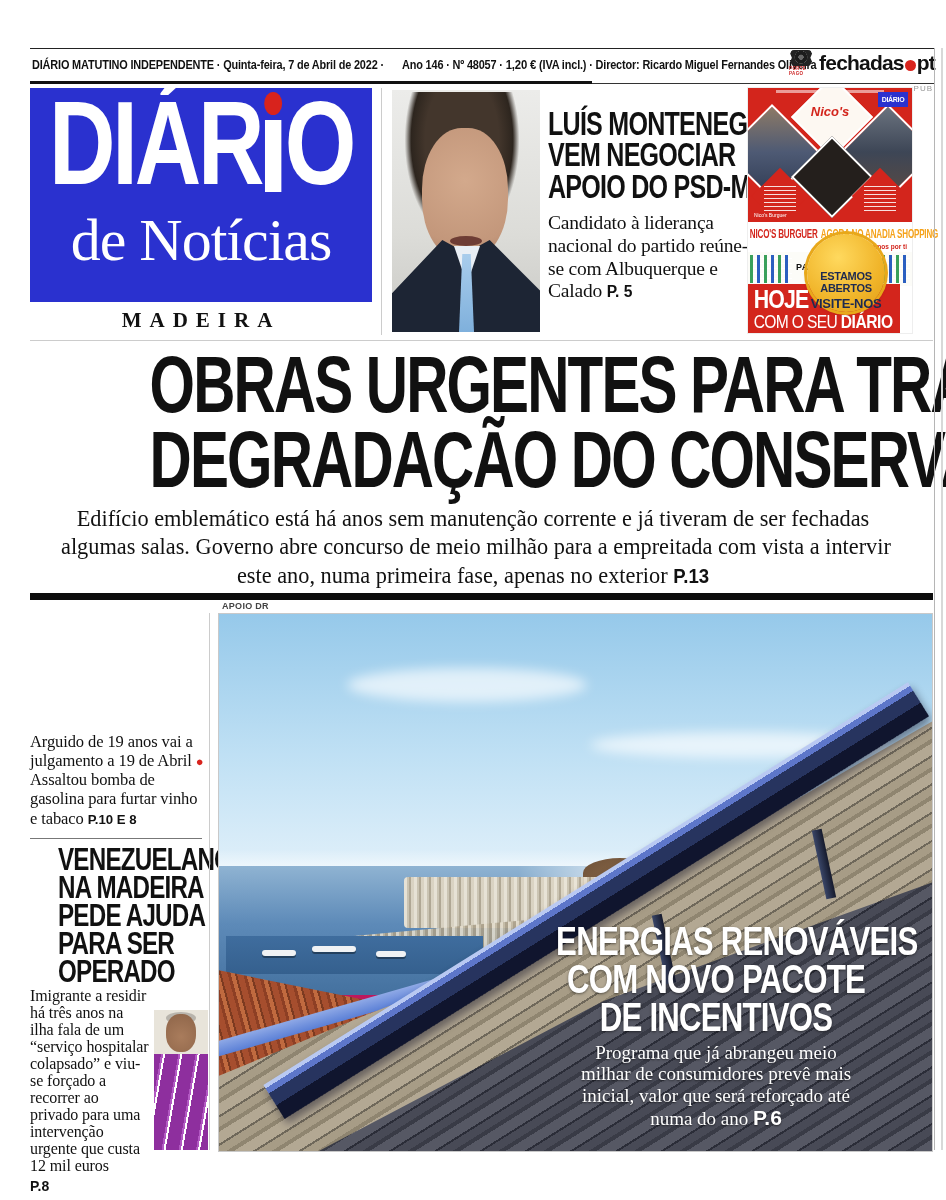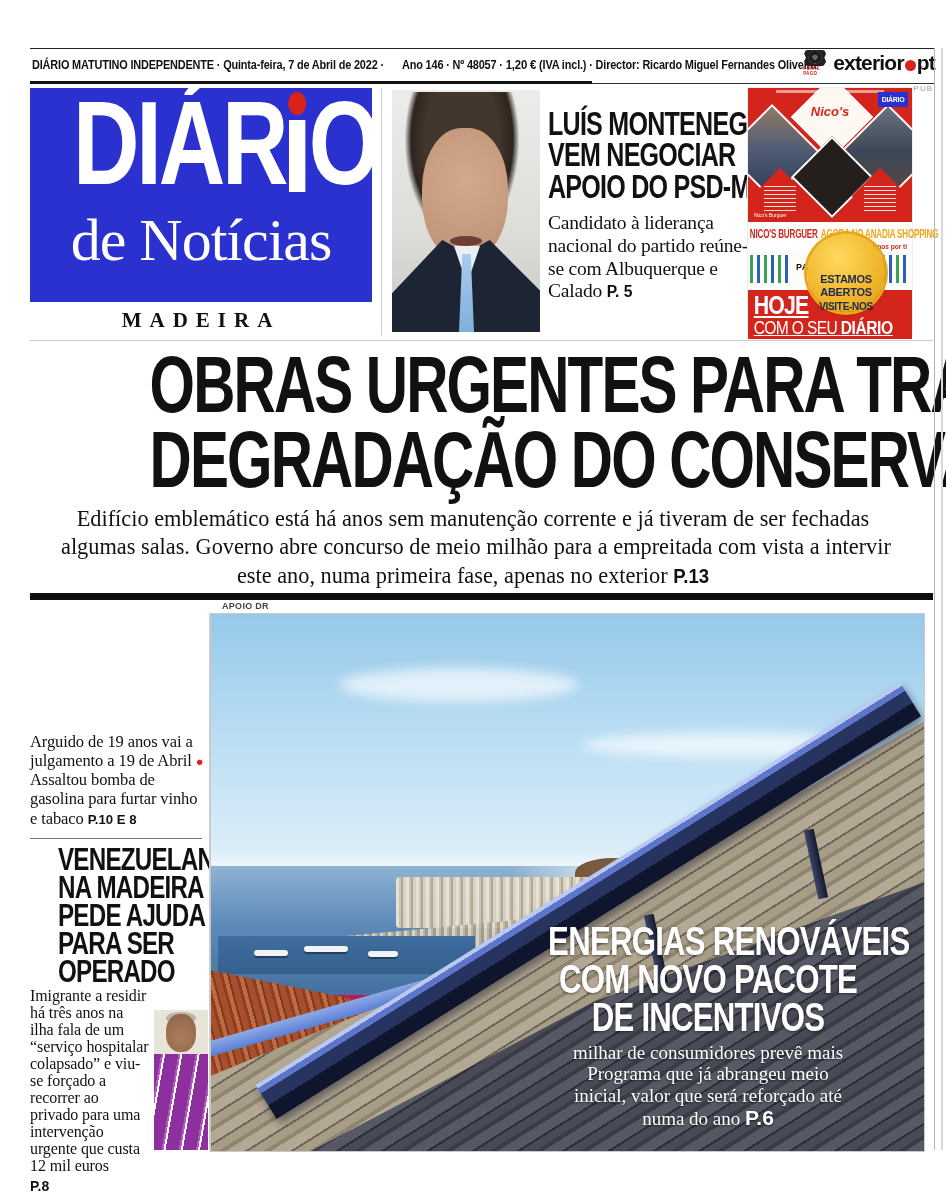--- a/index.html
+++ b/index.html
@@ -21,21 +21,21 @@
   .stamp-tx{font-size:4.5px;color:#c22;font-weight:bold;letter-spacing:.3px;}
   .brand-tx{font-size:21px;font-weight:bold;letter-spacing:-.8px;display:flex;align-items:center;}
   .brand-dot{width:11px;height:11px;border-radius:50%;background:var(--red,#d8231d);margin:4px 1px 0 1px;}
   .pub{position:absolute;right:2px;top:35px;font-size:8px;color:#999;letter-spacing:1px;}
   .bar-heavy{position:absolute;left:30px;top:81px;width:562px;height:3px;background:#111;}
 
   
   .logo-box{position:absolute;left:30px;top:88px;width:342px;height:214px;
             background:var(--logo-blue,#2a31cf);overflow:hidden;}
   .logo-l1{position:absolute;left:0;top:-4px;width:100%;display:flex;justify-content:center;
-           align-items:flex-start;height:128px;margin-left:24px;}
+           align-items:flex-start;height:128px;}
   .logo-l1 .seg{font-size:118px;font-weight:bold;color:#fff;letter-spacing:-4px;line-height:1;
                 transform:scaleX(.78);transform-origin:50% 0;}
   .logo-row{display:flex;align-items:flex-start;transform:scaleX(.78);transform-origin:50% 0;}
   .logo-i{width:24px;margin:0 3px;display:flex;flex-direction:column;align-items:center;}
   .logo-i .dot{width:23px;height:23px;border-radius:50%;background:var(--red,#d8231d);margin-top:8px;}
   .logo-i .stem{width:21px;height:72px;background:#fff;margin-top:5px;}
   .logo-l2{position:absolute;left:0;top:122px;width:100%;text-align:center;color:#fff;
            font-family:"Liberation Serif",serif;font-size:60px;line-height:1;letter-spacing:-1px;}
   .region{position:absolute;left:30px;top:308px;width:342px;text-align:center;
           font-family:"Liberation Serif",serif;font-weight:bold;font-size:21px;letter-spacing:8px;}
@@ -92,23 +92,23 @@
   .ad-congrats{position:absolute;left:0;top:164px;width:164px;height:34px;background:#fcfcf8;}
   .people{position:absolute;top:3px;width:42px;height:28px;
      background:repeating-linear-gradient(90deg,#3aa05a 0 3px,transparent 3px 7px,#2b5fc0 7px 10px,transparent 10px 14px),
                 repeating-linear-gradient(0deg,#0000 0 4px,#fff 4px 5px);}
   .congrats-tx{position:absolute;left:48px;top:10px;font-size:9px;font-weight:bold;letter-spacing:.5px;}
   .badge{position:absolute;left:59px;top:146px;width:78px;height:78px;border-radius:50%;
          background:radial-gradient(circle at 40% 30%,#ffd95e,#f0b429 60%,#dd9b16);
          box-shadow:0 0 0 3px #e8a81a, 0 2px 4px rgba(0,0,0,.25);
          display:flex;flex-direction:column;align-items:center;justify-content:flex-end;z-index:5;}
   .badge div{font-weight:bold;color:#1d2a50;font-size:11px;line-height:1.15;letter-spacing:-.3px;}
-  .badge .b3{font-size:10px;margin-top:2px;}
-  .ad-bottom{position:absolute;left:0;top:202px;width:164px;height:47px;background:var(--ad-red,#d3251c);
-             color:#fff;padding-top:2px;text-decoration:underline;}
+  .badge .b3{font-size:13px;margin-top:2px;}
+  .ad-bottom{position:absolute;left:0;top:196px;width:152px;height:47px;background:var(--ad-red,#d3251c);
+             color:#fff;padding-top:2px;}
   .ad-b1{font-size:26px;font-weight:bold;letter-spacing:-1px;transform:scaleX(.82);transform-origin:0 50%;
          padding-left:7px;line-height:1.0;}
   .ad-b2{font-size:19px;letter-spacing:-.8px;transform:scaleX(.82);transform-origin:0 50%;
          padding-left:7px;white-space:nowrap;line-height:1.1;}
   .ad-b2 b{letter-spacing:-.5px;}
 
   
   .hairline{position:absolute;left:30px;top:340px;width:903px;height:1px;background:#ccc;}
   .lead-hl{position:absolute;left:30px;top:347px;width:886px;text-align:center;}
   .lead-ln{font-size:80px;font-weight:bold;letter-spacing:-2.5px;line-height:.94;white-space:nowrap;
@@ -126,21 +126,21 @@
   .col-div{position:absolute;left:30px;top:838px;width:172px;height:1px;background:#777;}
   .vz-photo{float:right;width:54px;height:140px;margin:22px 0 2px 4px;background:#e8e4da;
             position:relative;overflow:hidden;}
   .vz-head{position:absolute;left:12px;top:4px;width:30px;height:38px;border-radius:45%;
            background:radial-gradient(circle at 50% 60%,#a97c5c,#8d6448);}
   .vz-hair{position:absolute;left:12px;top:2px;width:30px;height:12px;border-radius:50%;background:#b8b4ac;}
   .vz-shirt{position:absolute;left:0;top:44px;width:54px;height:96px;
      background:repeating-linear-gradient(100deg,#8e2f9e 0 7px,#b258c2 7px 9px,#ffffff 9px 11px,#8e2f9e 11px 17px);}
 
   
-  .photo{position:absolute;left:210px;top:613px;width:713px;height:537px;overflow:hidden;
+  .photo{position:absolute;left:218px;top:613px;width:713px;height:537px;overflow:hidden;
          border:1px solid #c9c9c9;background:#be185d;}
   .sky{position:absolute;left:0;top:0;width:100%;height:58%;
        background:linear-gradient(180deg,#96c9ea,#bfe0f4 45%,#e7f3fb 90%,#f2f8fc);}
   .cloud{position:absolute;border-radius:50%;background:rgba(255,255,255,.65);filter:blur(6px);}
   .sea{position:absolute;left:0;top:47%;width:60%;height:24%;
        background:linear-gradient(180deg,#8fb3d2,#5d8ab8 45%,#44719f);
        -webkit-mask-image:linear-gradient(90deg,#000 70%,transparent);
        mask-image:linear-gradient(90deg,#000 70%,transparent);}
   .haze{position:absolute;left:0;top:44%;width:100%;height:9%;
         background:linear-gradient(180deg,rgba(255,255,255,0),rgba(255,255,255,.7),rgba(255,255,255,0));}
@@ -194,21 +194,21 @@
       <span>Ano 146 · Nº 48057 ·</span>
       <span class="tb-price">1,20 €</span>
       <span>(IVA incl.) · Director: Ricardo Miguel Fernandes Oliveira</span>
     </div>
     <div class="brand">
       <div class="stamp">
         <div class="stamp-ic"></div>
         <div class="stamp-tx">PORTE PAGO</div>
       </div>
       <div class="brand-tx">
-        <span>exterior</span>
+        <span>fechadas</span>
         <span class="brand-dot"></span>
         <span>pt</span>
       </div>
     </div>
     <div class="pub">PUB</div>
   </div>
   <div class="bar-heavy"></div>
 
   <div class="logo-box">
     <div class="logo-l1">
@@ -345,22 +345,22 @@
     <div class="strut" style="left:440px;top:300px;"></div>
     <div class="strut" style="left:600px;top:215px;"></div>
     <div class="panel"></div>
     <div class="pov">
       <div>
           <div class="hl-ln">ENERGIAS RENOVÁVEIS</div>
           <div class="hl-ln">COM NOVO PACOTE</div>
           <div class="hl-ln">DE INCENTIVOS</div>
         </div>
       <div class="pov-dek">
+        <div>Programa que já abrangeu meio</div>
         <div>milhar de consumidores prevê mais</div>
-        <div>Programa que já abrangeu meio</div>
         <div>inicial, valor que será reforçado até</div>
         <div>
           <span>numa do ano </span><span class="pref">P.6</span>
         </div>
       </div>
     </div>
   </div>
 
   <div class="edge1"></div>
   <div class="edge2"></div>

